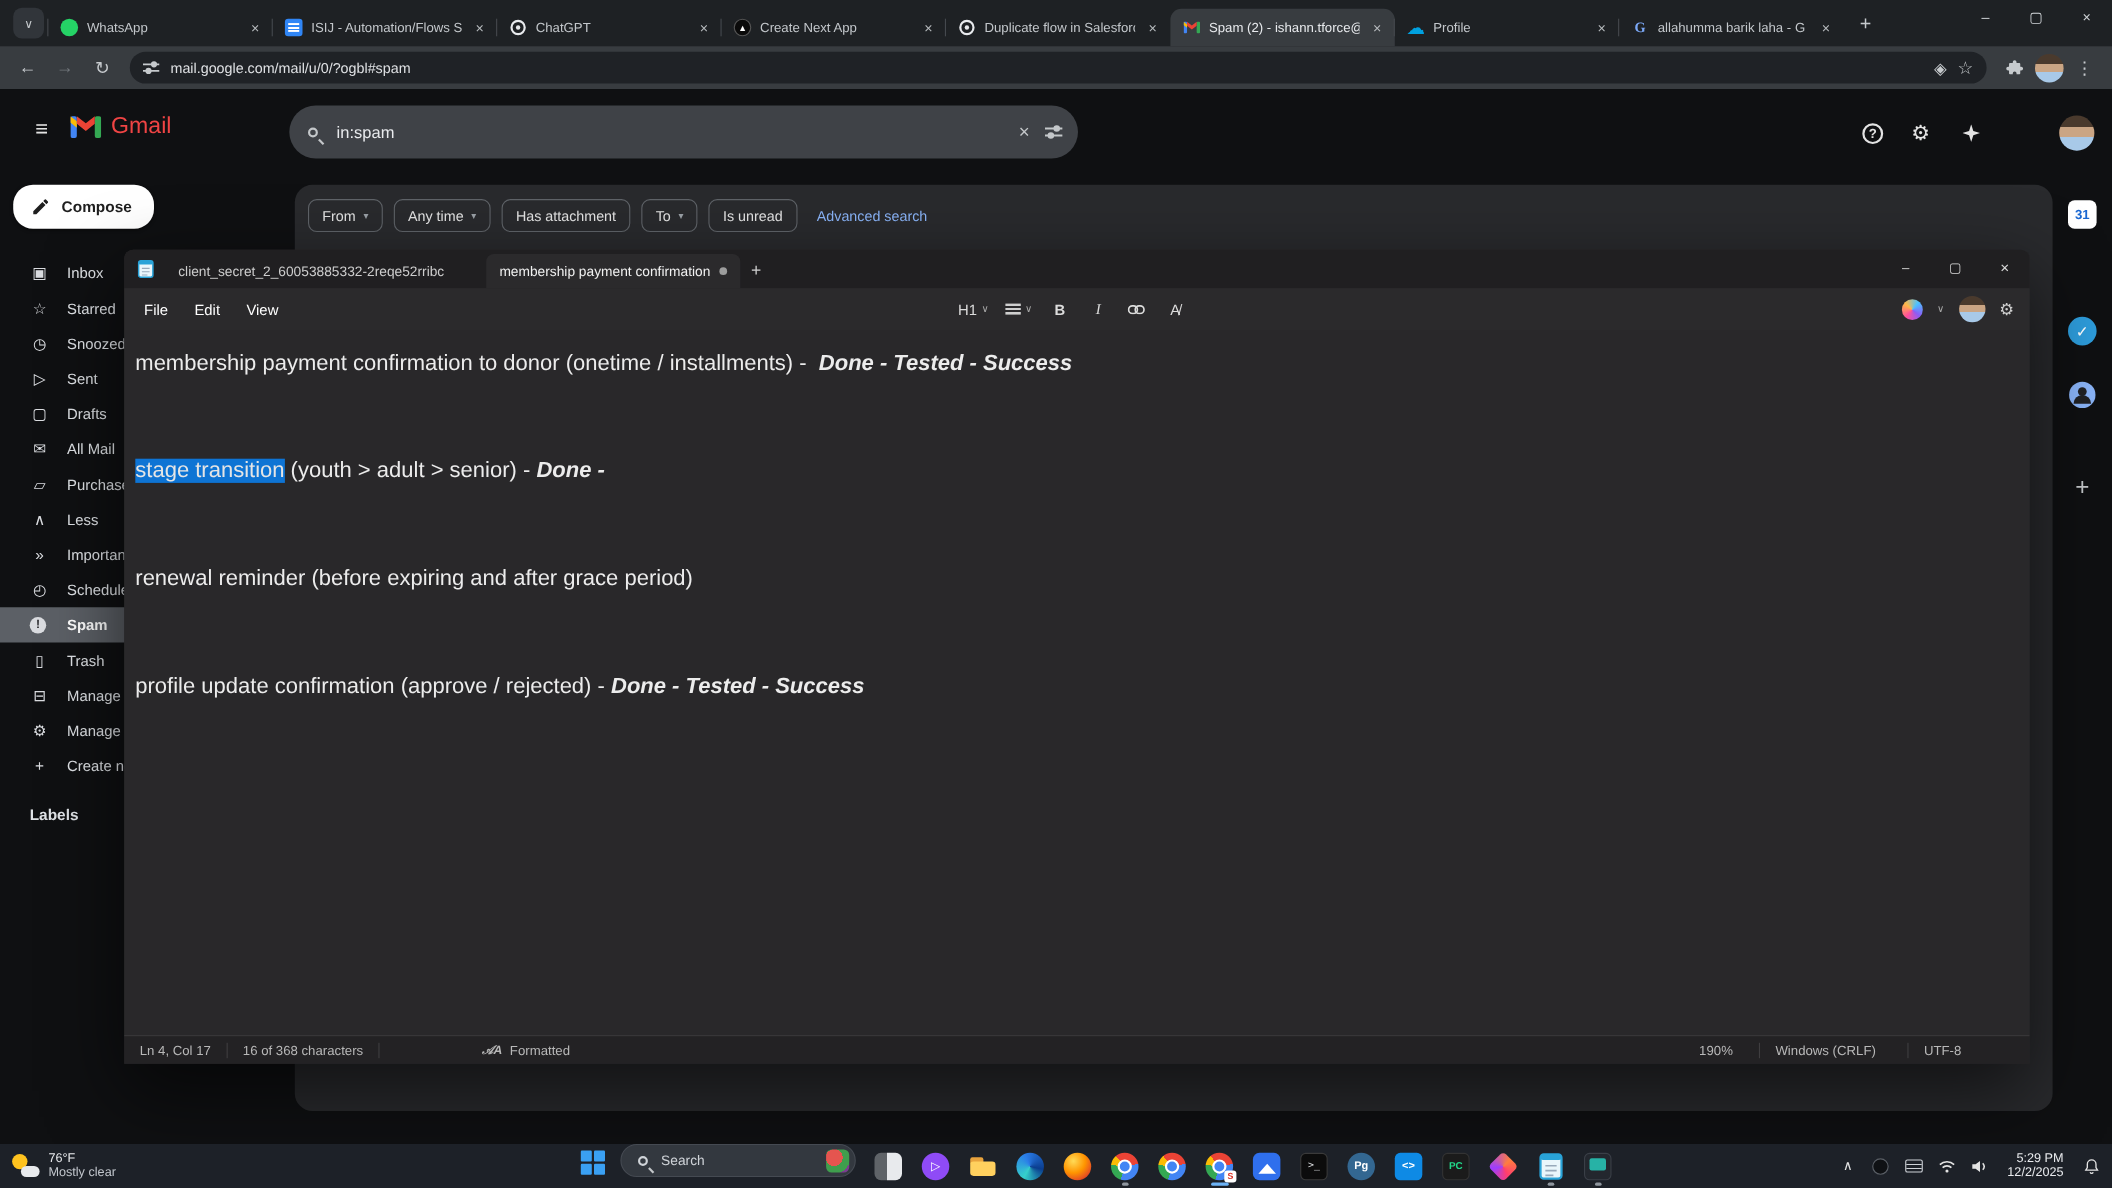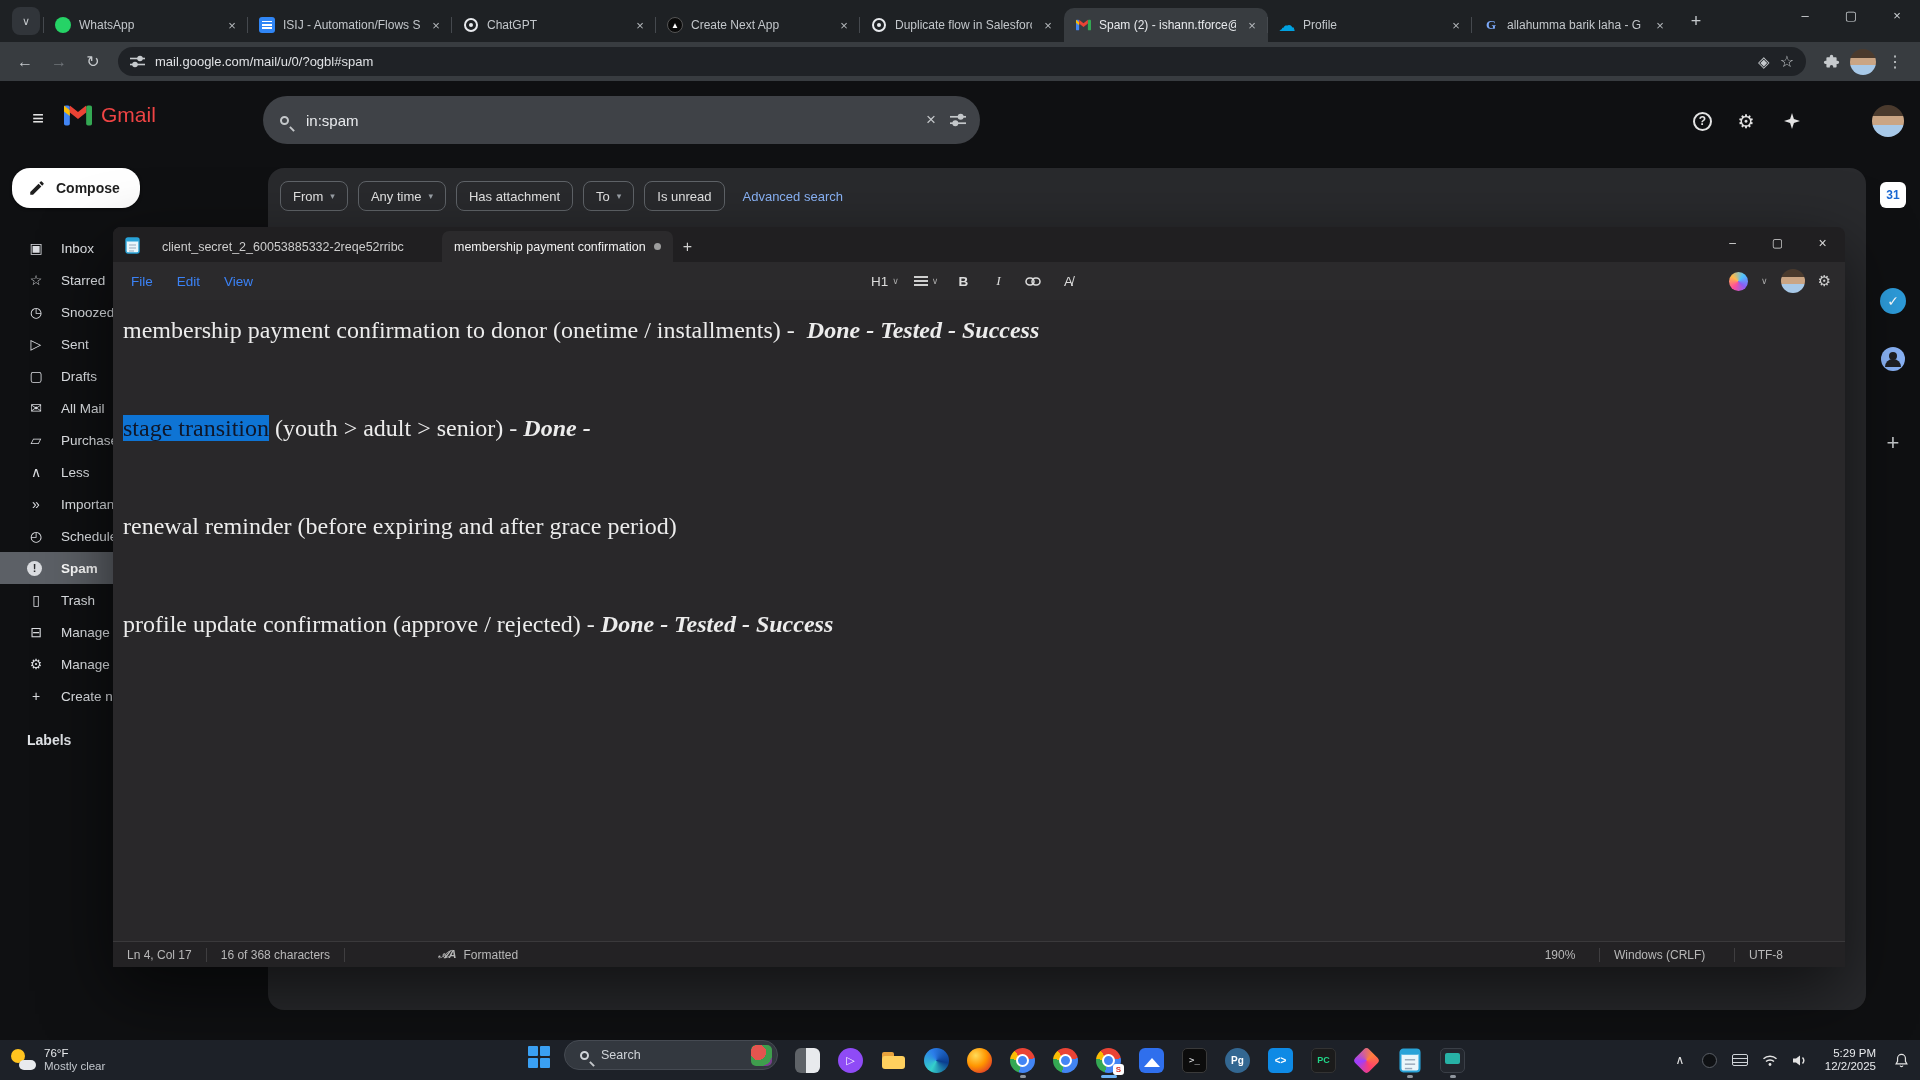--- a/index.html
+++ b/index.html
@@ -82,31 +82,31 @@
   .np-titlebar { position:absolute; left:0; top:0; right:0; height:35px; background:#201f21; border-radius:8px 8px 0 0; display:flex; align-items:flex-end; }
   .np-appico { margin:0 10px 4px 12px; }
   .np-tab { height:31px; display:flex; align-items:center; gap:8px; padding:0 12px; font-size:12.5px; color:#cdcdcd; border-radius:7px 7px 0 0; max-width:292px; }
   .np-tab .t { white-space:nowrap; overflow:hidden; }
   .np-tab.active { background:#2b2a2c; color:#f0f0f0; }
   .np-dot { width:7px; height:7px; border-radius:50%; background:#9d9d9d; flex:none; }
   .np-plus { margin:0 0 6px 10px; color:#cfcfcf; font-size:16px; }
   .np-ctl { margin-left:auto; display:flex; align-self:flex-start; }
   .np-ctl span { width:45px; height:32px; display:flex; align-items:center; justify-content:center; color:#d8d8d8; font-size:12px; }
   .np-menubar { position:absolute; left:0; top:35px; right:0; height:38px; background:#2b2a2c; display:flex; align-items:center; }
-  .np-menu { padding:0 12px; font-size:13.5px; color:#3b82f6; }
+  .np-menu { padding:0 12px; font-size:13.5px; color:#ffffff; }
   .np-toolbar { position:absolute; left:50%; transform:translateX(-52%); display:flex; align-items:center; gap:9px; }
   .tb-btn { min-width:26px; height:26px; display:flex; align-items:center; justify-content:center; gap:4px; color:#dcdcdc; font-size:13.5px; border-radius:4px; padding:0 3px; }
   .tb-caret { font-size:9px; color:#a9a9a9; }
   .list-ico { width:14px; height:10px; background:linear-gradient(#cfcfcf 0 2px,transparent 2px 4px,#cfcfcf 4px 6px,transparent 6px 8px,#cfcfcf 8px 10px); }
   .np-right { position:absolute; right:14px; display:flex; align-items:center; gap:13px; }
   .copilot { width:19px; height:19px; border-radius:50%; background:conic-gradient(from 40deg,#4cc2ff,#8b5cf6,#ff4f9a,#ffb947,#4cc2ff); }
-  .np-editor { position:absolute; left:0; top:73px; right:0; bottom:26px; background:#29282a; padding:6px 10px; font-family:Liberation Serif, serif; font-size:24px; color:#ececec; overflow:hidden; }
+  .np-editor { position:absolute; left:0; top:73px; right:0; bottom:26px; background:#29282a; padding:6px 10px; font-family:Liberation Sans, sans-serif; font-size:20px; color:#ececec; overflow:hidden; }
   .np-editor p { line-height:49px; margin:0 0 49px 0; white-space:pre; }
   .bi { font-weight:bold; font-style:italic; }
-  .selrun { background:#0e74d4; color:#0f172a; }
+  .selrun { background:#0e74d4; color:#e5e5e5; }
   .np-status { position:absolute; left:0; bottom:0; right:0; height:26px; background:#232224; border-top:1px solid #3a393b; display:flex; align-items:center; font-size:12px; color:#b8b8b8; }
   .st-cell { padding:0 14px; white-space:nowrap; }
   .st-sep { width:1px; height:14px; background:#3f3e40; }
   .st-fmt { margin-left:93px; display:flex; align-items:center; gap:7px; }
   .fmt-ico { font-size:11px; color:#b8b8b8; font-style:italic; font-weight:bold; }
   .st-spacer { flex:1; }
 
   
   .taskbar { position:absolute; left:0; bottom:0; right:0; height:40px; background:#1d2128; z-index:100; display:flex; align-items:center; }
   .weather { position:absolute; left:10px; display:flex; align-items:center; gap:8px; }

